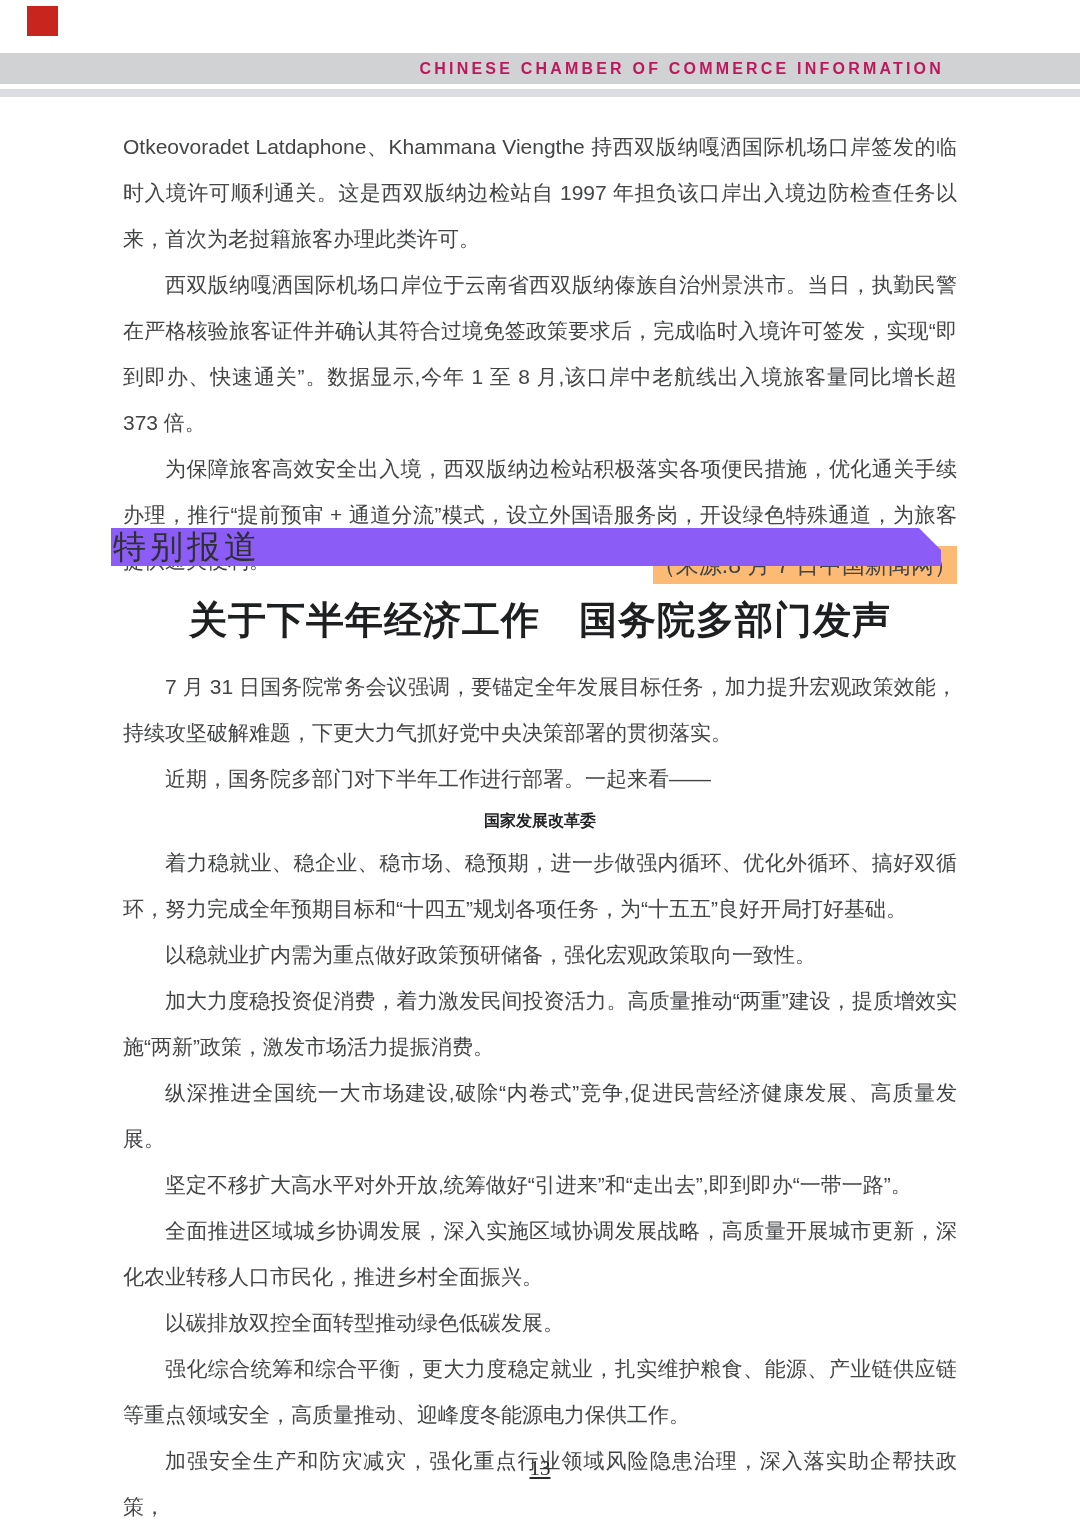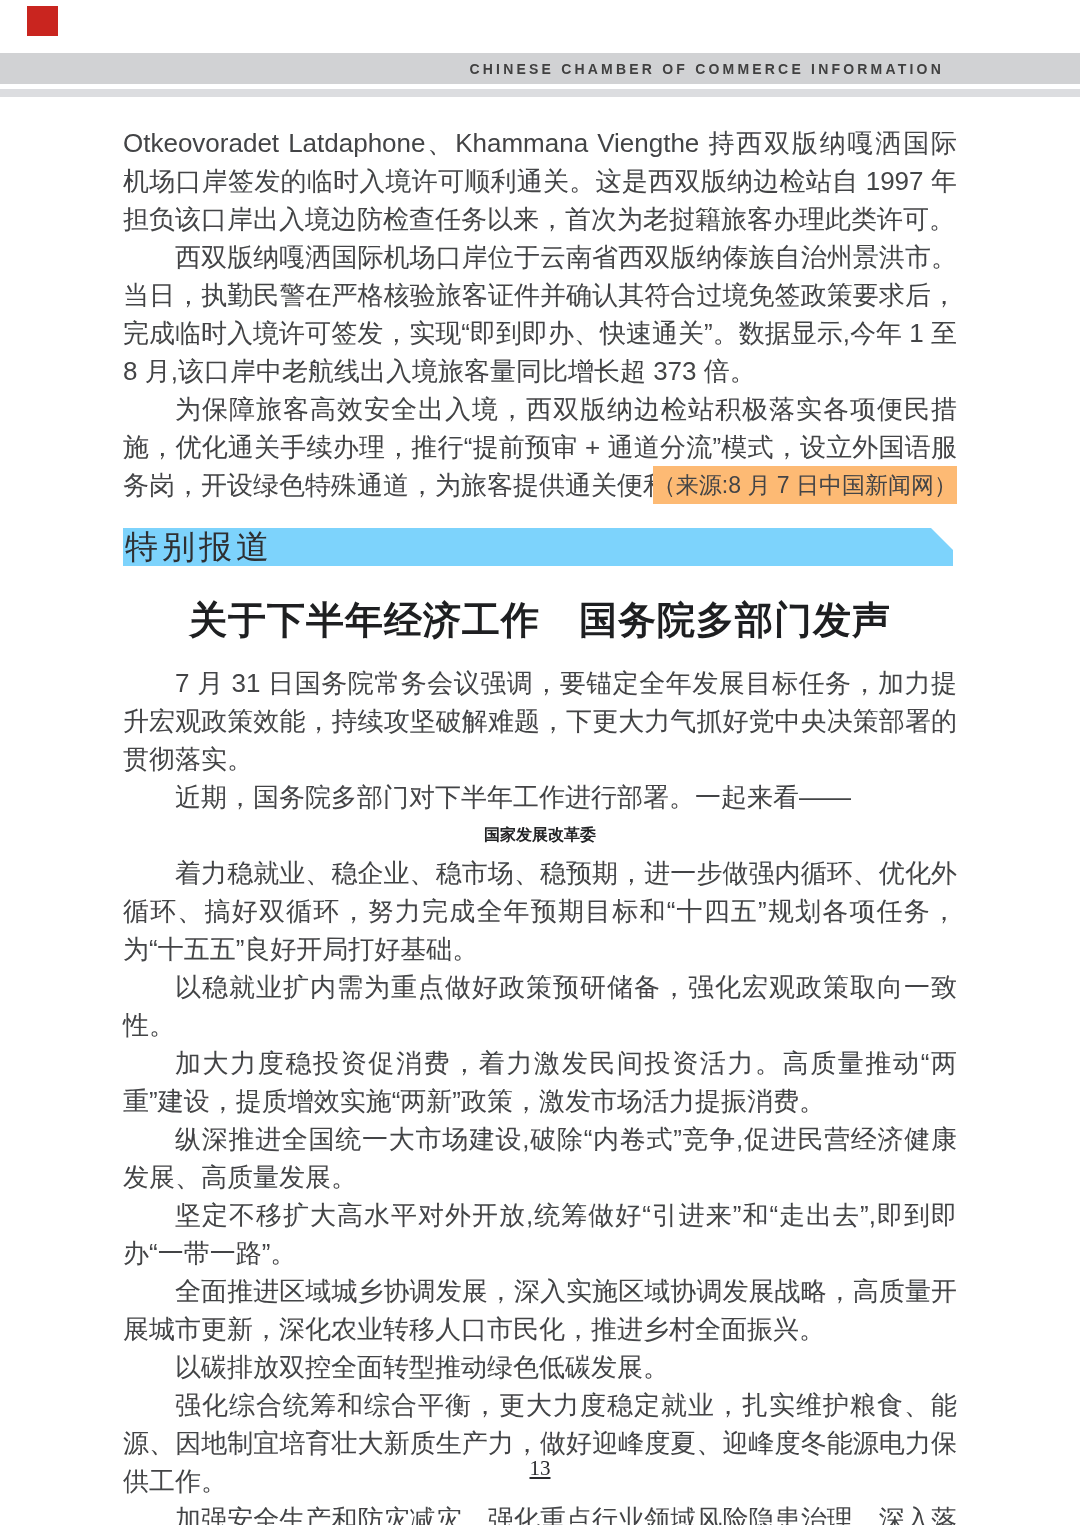--- a/index.html
+++ b/index.html
@@ -19,47 +19,47 @@
   }
 
   
   .topbar {
     position: absolute; left: 0; top: 53px; width: 1080px; height: 31px;
     background: #d1d2d4;
     display: flex; align-items: center; justify-content: flex-end;
     padding-right: 136px;
   }
   .topbar-text {
-    font-size: 14px; font-weight: 700; letter-spacing: 3.2px;
-    color: #404040; white-space: nowrap;
+    font-size: 16px; font-weight: 700; letter-spacing: 3.2px;
+    color: #be185d; white-space: nowrap;
   }
   .topbar-thin {
     position: absolute; left: 0; top: 89px; width: 1080px; height: 8px;
     background: #dcdde0;
   }
 
   
   .article-top { position: absolute; left: 123px; top: 124px; width: 834px; }
   .article2    { position: absolute; left: 123px; top: 664px; width: 834px; }
   p.body {
-    font-size: 26px; line-height: 38px; color: #434446;
+    font-size: 21px; line-height: 46px; color: #434446;
     text-align: justify; text-justify: inter-ideograph;
   }
   p.ind { text-indent: 2em; }
   .src-wrap { position: relative; }
   .source {
     position: absolute; right: 0; bottom: 0;
     font-size: 23px; line-height: 38px; color: #434446; white-space: nowrap;
     background: #fdba74;
   }
 
   
   .sr-banner {
-    position: absolute; left: 123px; top: 528px; width: 830px; height: 38px;
-    background: #7dd3fc;
+    position: absolute; left: 111px; top: 528px; width: 830px; height: 38px;
+    background: #8b5cf6;
     clip-path: polygon(0 0, 808px 0, 830px 22px, 830px 38px, 0 38px);
     display: flex; align-items: center;
   }
   .sr-banner-label {
     font-family: "Liberation Serif", serif;
     font-size: 33px; line-height: 38px; letter-spacing: 4px;
     color: #2e2f31; padding-left: 2px; white-space: nowrap;
   }
 
   
@@ -112,19 +112,19 @@
     <p class="body ind">7 月 31 日国务院常务会议强调，要锚定全年发展目标任务，加力提升宏观政策效能，持续攻坚破解难题，下更大力气抓好党中央决策部署的贯彻落实。</p>
     <p class="body ind">近期，国务院多部门对下半年工作进行部署。一起来看——</p>
     <p class="sub-heading">国家发展改革委</p>
     <p class="body ind">着力稳就业、稳企业、稳市场、稳预期，进一步做强内循环、优化外循环、搞好双循环，努力完成全年预期目标和“十四五”规划各项任务，为“十五五”良好开局打好基础。</p>
     <p class="body ind">以稳就业扩内需为重点做好政策预研储备，强化宏观政策取向一致性。</p>
     <p class="body ind">加大力度稳投资促消费，着力激发民间投资活力。高质量推动“两重”建设，提质增效实施“两新”政策，激发市场活力提振消费。</p>
     <p class="body ind">纵深推进全国统一大市场建设,破除“内卷式”竞争,促进民营经济健康发展、高质量发展。</p>
     <p class="body ind">坚定不移扩大高水平对外开放,统筹做好“引进来”和“走出去”,即到即办“一带一路”。</p>
     <p class="body ind">全面推进区域城乡协调发展，深入实施区域协调发展战略，高质量开展城市更新，深化农业转移人口市民化，推进乡村全面振兴。</p>
     <p class="body ind">以碳排放双控全面转型推动绿色低碳发展。</p>
-    <p class="body ind">强化综合统筹和综合平衡，更大力度稳定就业，扎实维护粮食、能源、因地制宜培育壮大新质生产力，做好迎峰度夏、迎峰度冬能源电力保供工作。</p>
+    <p class="body ind">强化综合统筹和综合平衡，更大力度稳定就业，扎实维护粮食、能源、产业链供应链等重点领域安全，高质量推动、迎峰度冬能源电力保供工作。</p>
     <p class="body ind">加强安全生产和防灾减灾，强化重点行业领域风险隐患治理，深入落实助企帮扶政策，</p>
   </div>
 
   <div class="page-number">13</div>
 
 </div>
 
 </body></html>

